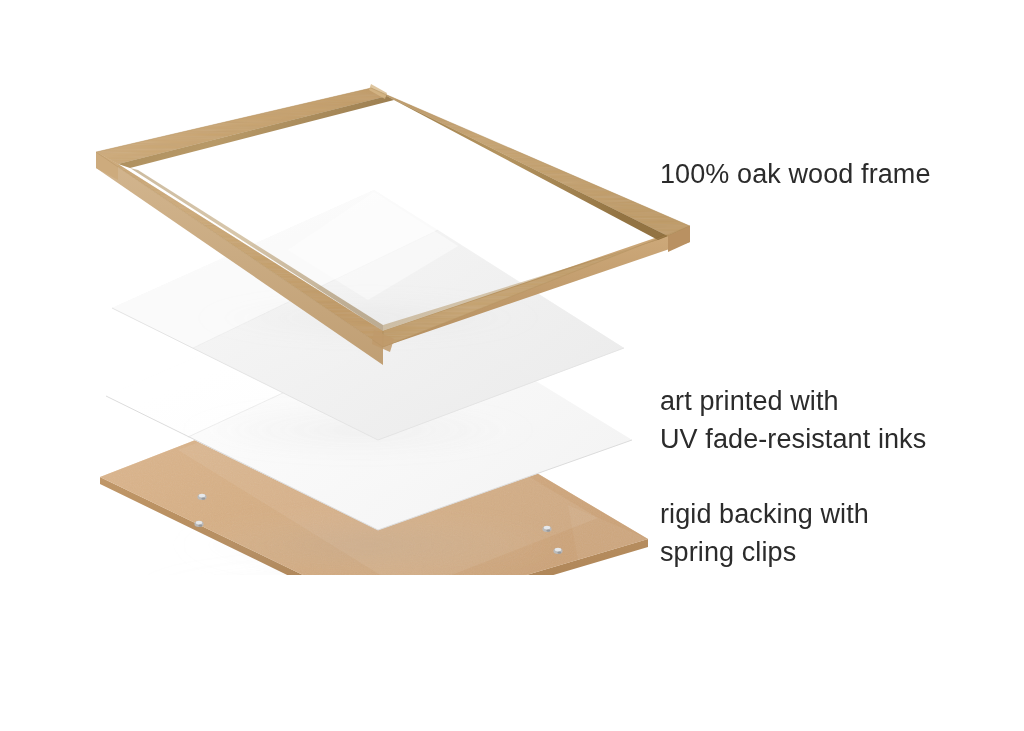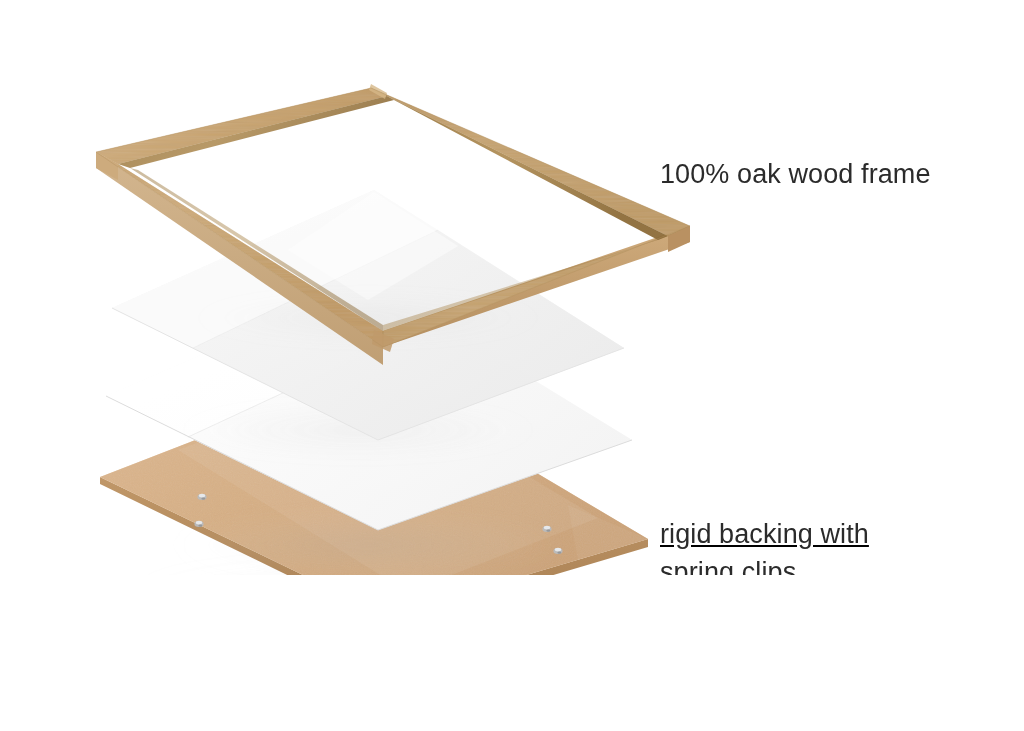--- a/index.html
+++ b/index.html
@@ -34,21 +34,21 @@
     font-weight: 300;
     font-size: 27px;
     line-height: 38px;
     color: #2b2b2b;
     white-space: pre-line;
     letter-spacing: 0.1px;
   }
   #callout-0 { top: 155px; }
   #callout-1 { top: 297px; }
   #callout-2 { top: 382px; }
-  #callout-3 { top: 515px; text-decoration: underline; }
+  #callout-3 { top: 495px; }
 </style>
 </head>
 <body>
 
 <div id="stage">
 
   <svg id="art-svg" viewBox="0 0 1024 731" xmlns="http://www.w3.org/2000/svg">
     <defs>
 
       <linearGradient id="gWoodTopA" x1="0" y1="0" x2="1" y2="0.4">
@@ -287,19 +287,23 @@
       </g>
 
     </g>
   </svg>
 
   <div class="callout" id="callout-0">
     <div class="label-text">100% oak wood frame</div>
   </div>
 
 
+  <div class="callout" id="callout-2">
+    <div class="label-text">art printed with
+UV fade-resistant inks</div>
+  </div>
 
   <div class="callout" id="callout-3">
     <div class="label-text">rigid backing with
 spring clips</div>
   </div>
 
 </div>
 
 </body></html>

